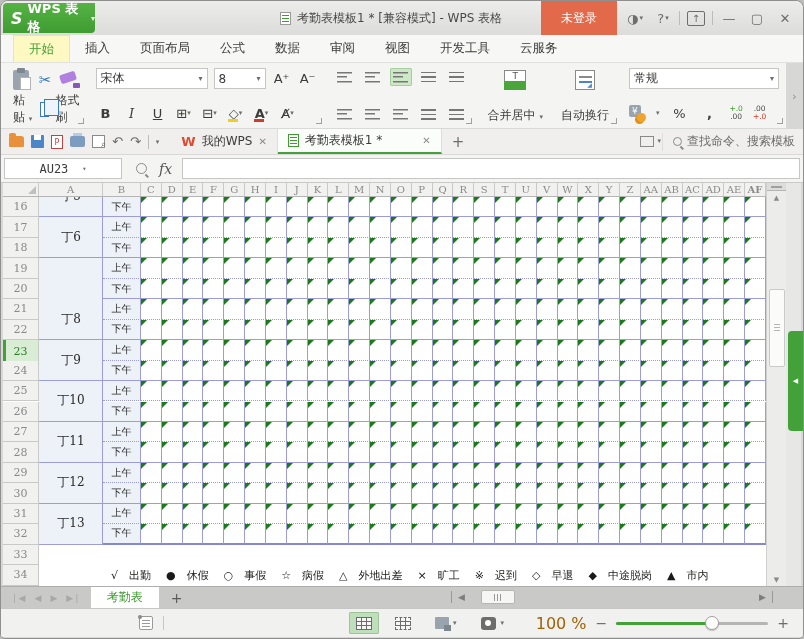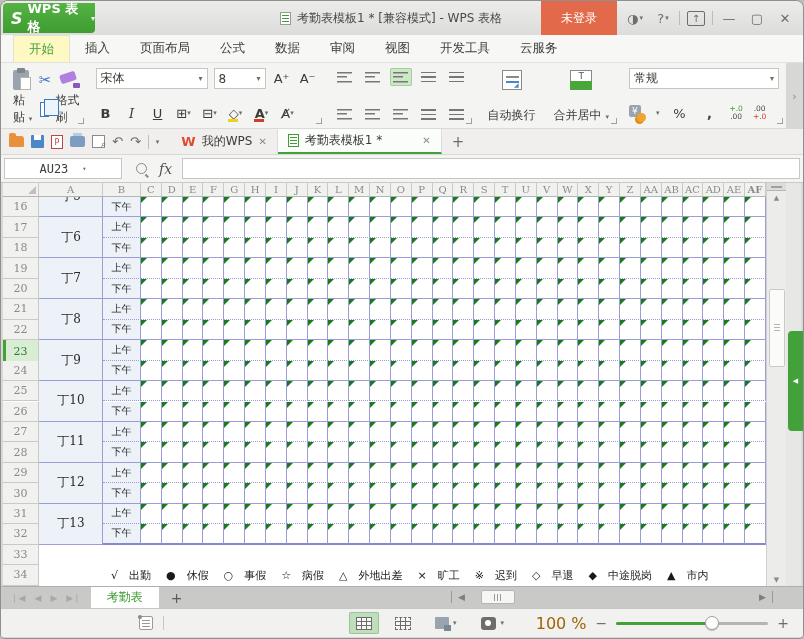--- a/index.html
+++ b/index.html
@@ -301,26 +301,26 @@
           </span>
         <span class="albtn">
             <span class="bars"></span>
           </span>
       </div>
       <span class="launcher"></span>
     </div>
     <div class="vdiv"></div>
     <div class="rgroup" style="flex-direction:row;gap:10px;">
       <div class="bigbtn">
+        <span class="merge-ico"></span>
+        <span class="lbl"><span>合并居中</span> <span class="caretsm">▾</span></span>
+      </div>
+      <div class="bigbtn">
         <span class="wrap-ico"></span>
         <span class="lbl">自动换行</span>
-      </div>
-      <div class="bigbtn">
-        <span class="merge-ico"></span>
-        <span class="lbl"><span>合并居中</span> <span class="caretsm">▾</span></span>
       </div>
       <span class="launcher"></span>
     </div>
     <div class="vdiv"></div>
     <div class="rgroup">
       <div class="rrow">
         <div class="combo" style="width:150px">
           <span>常规</span>
             <span class="caret">▾</span>
         </div>
@@ -371,20 +371,27 @@
         <span class="wlogo">W</span>
         <span>我的WPS</span>
         <span class="x">✕</span>
       </div>
       <div class="dtab active">
         <span class="gdoc-ico"></span>
         <span>考勤表模板1 *</span>
         <span class="x" style="margin-left:34px">✕</span>
       </div>
       <div class="plus">+</div>
+    </div>
+    <div class="docrow-right">
+      <span class="collapse-ico"></span>
+      <div class="searchbox">
+        <span class="mag"></span>
+        <span>查找命令、搜索模板</span>
+      </div>
     </div>
   </div>
 
   <div class="formula">
     <div class="namebox">
       <span>AU23</span>
         <span class="caretsm">▾</span>
     </div>
     <div class="fxzone">
       <span class="mag" style="width:11px;height:11px"></span>
@@ -445,21 +452,20 @@
         <div class="rh" style="top: 245.4px; height: 20.45px;">28</div>
         <div class="rh" style="top: 265.85px; height: 20.45px;">29</div>
         <div class="rh" style="top: 286.3px; height: 20.45px;">30</div>
         <div class="rh" style="top: 306.75px; height: 20.45px;">31</div>
         <div class="rh" style="top: 327.2px; height: 20.45px;">32</div>
         <div class="rh" style="top: 347.65px; height: 20.45px;">33</div>
         <div class="rh" style="top: 368.1px; height: 20.45px;">34</div>
         <div class="colA-bg" style="height: 347.65px;"></div>
         <div class="agroup" style="top: -20.45px; height: 40.9px;">丁5</div>
         <div class="agroup" style="top: 20.45px; height: 40.9px;">丁6</div>
-        <div class="agroup" style="top: 61.35px; height: 40.9px;">丁7</div>
         <div class="agroup" style="top: 102.25px; height: 40.9px;">丁8</div>
         <div class="agroup" style="top: 143.15px; height: 40.9px;">丁9</div>
         <div class="agroup" style="top: 184.05px; height: 40.9px;">丁10</div>
         <div class="agroup" style="top: 224.95px; height: 40.9px;">丁11</div>
         <div class="agroup" style="top: 265.85px; height: 40.9px;">丁12</div>
         <div class="agroup" style="top: 306.75px; height: 40.9px;">丁13</div>
         <div class="bcell bb-sol" style="top: 0px; height: 20.45px;">下午</div>
         <div class="drow" style="top: 0px; height: 20.45px;">
           <div class="dcell bb-sol"></div>
           <div class="dcell bb-sol"></div>

